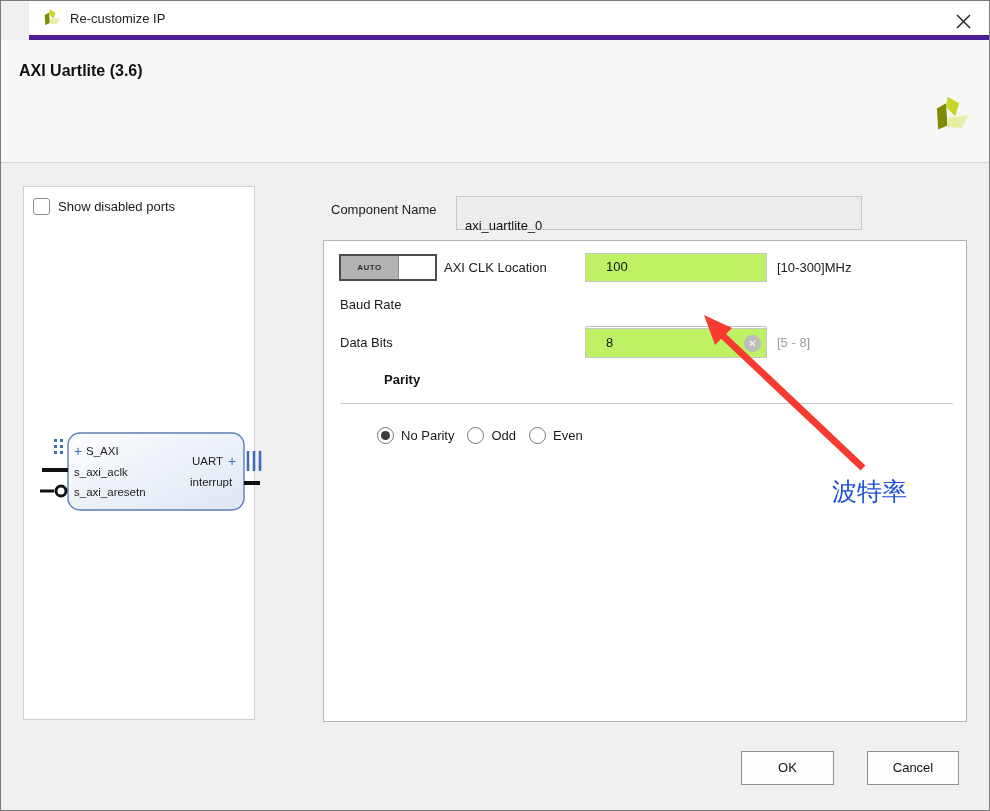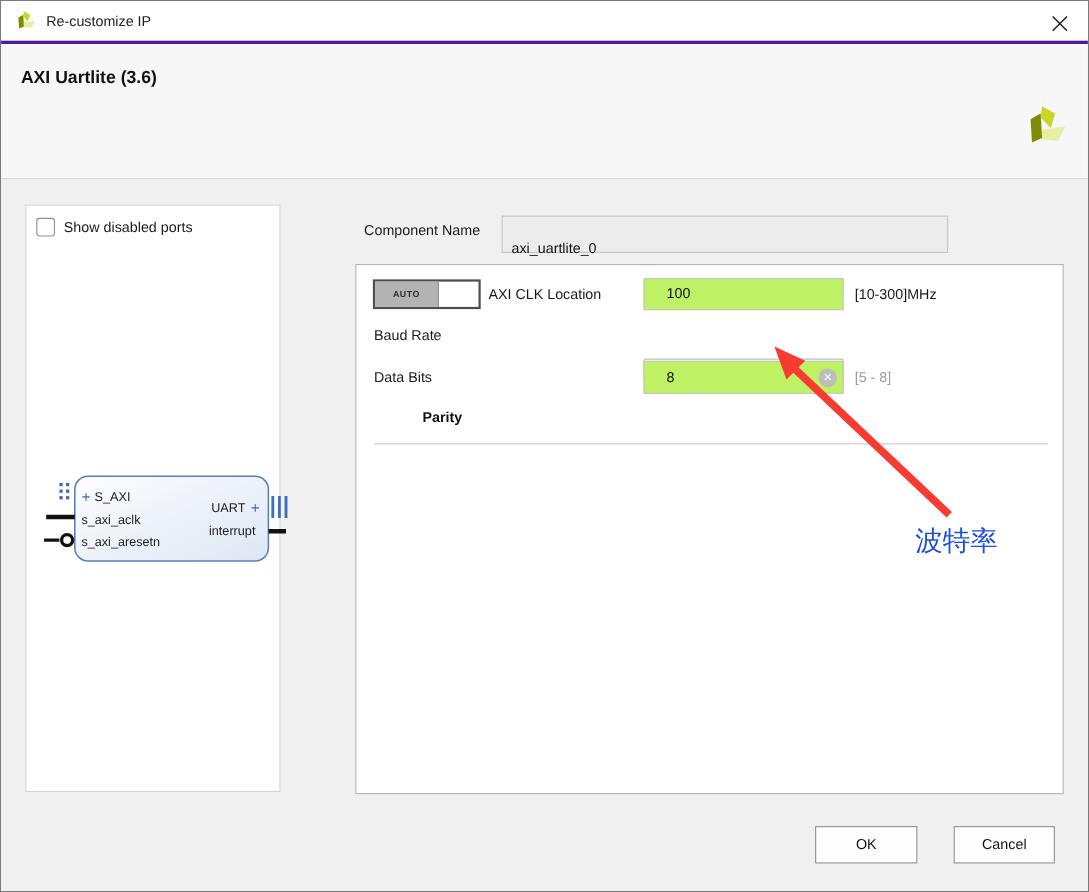--- a/index.html
+++ b/index.html
@@ -5,22 +5,22 @@
   * { margin:0; padding:0; box-sizing:border-box; }
   html,body { width:990px; height:811px; }
   body {
     font-family:"Liberation Sans", sans-serif;
     font-size:13px; color:#1a1a1a;
     background:#f0f0f0; position:relative;
   }
   .dialog { width:990px; height:811px; border:1px solid #7a7a7a; position:relative; background:#f0f0f0; overflow:hidden; }
 
   
-  .titlebar { height:39px; background:#ffffff; border-bottom:3px solid #4c1d95;
-    display:flex; align-items:center; padding:0 12px; position:relative; }
+  .titlebar { height:39px; background:#ffffff; border-bottom:5px solid #4c1d95;
+    display:flex; align-items:center; padding:0 12px; position:relative;margin-left:28px; }
   .titlebar .app-logo { width:20px; height:20px; margin-right:9px; }
   .titlebar .title { font-size:13px; color:#222; }
   .close-btn { position:absolute; right:14px; top:8px; width:24px; height:24px;
     display:flex; align-items:center; justify-content:center; cursor:default; }
 
   
   .header { height:123px; background:#f7f7f7; border-bottom:1px solid #d4d4d4; position:relative; }
   .header h1 { position:absolute; left:18px; top:22px; font-size:16px; font-weight:bold; color:#111; }
   .header .brand-logo { position:absolute; right:18px; top:54px; width:42px; height:42px; }
   .header .links { position:absolute; left:18px; top:130px; display:flex; align-items:center; gap:8px; }
@@ -192,20 +192,34 @@
 
       <div class="lbl" style="left:16px; top:88px;">Data Bits</div>
       <div class="field" style="left:261px; top:87px; width:182px; height:30px; line-height:28px;">
         <span>8</span>
         <span class="clear-icon">✕</span>
       </div>
       <div class="range-note" style="left:453px; top:88px; color:#9c9c9c;">[5 - 8]</div>
 
       <div class="section-title">Parity</div>
       <div class="section-rule"></div>
+      <div class="radio-row">
+        <div class="radio-item">
+          <span class="radio-circle checked"></span>
+          <span>No Parity</span>
+        </div>
+        <div class="radio-item">
+          <span class="radio-circle"></span>
+          <span>Odd</span>
+        </div>
+        <div class="radio-item">
+          <span class="radio-circle"></span>
+          <span>Even</span>
+        </div>
+      </div>
     </div>
 
     <div class="btn btn-ok">OK</div>
     <div class="btn btn-cancel">Cancel</div>
 
     <svg class="anno-svg">
       <line x1="862" y1="305" x2="719" y2="170" stroke="#f73b31" stroke-width="7"></line>
       <polygon points="703,152 731,165 714,182" fill="#f73b31"></polygon>
     </svg>
     <div class="anno-text">波特率</div>

